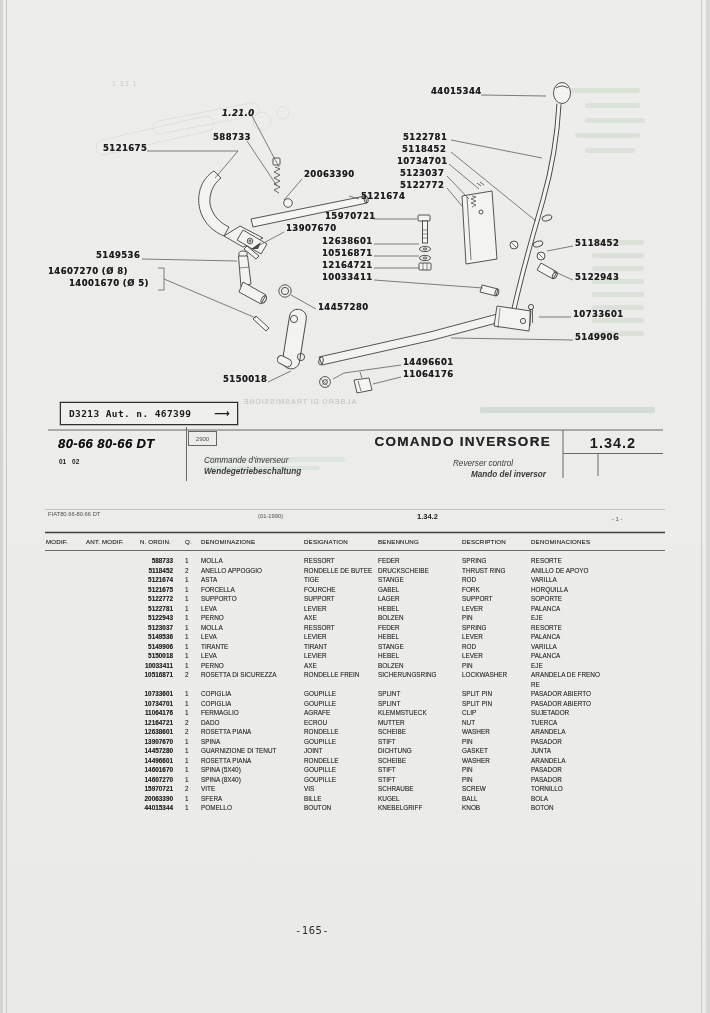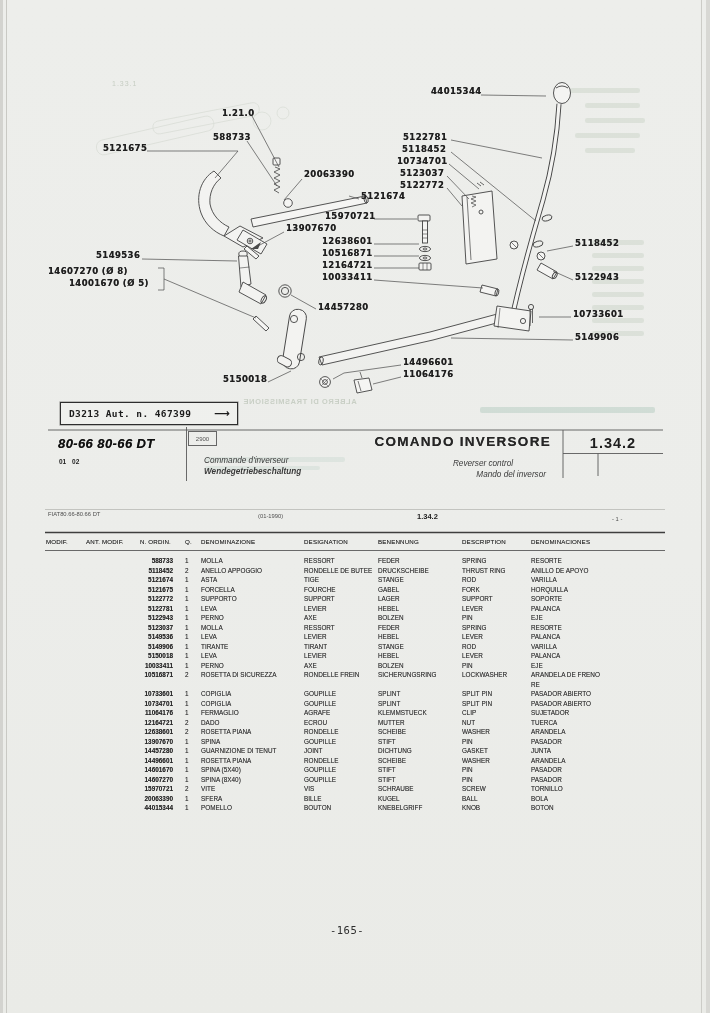--- a/index.html
+++ b/index.html
@@ -23,21 +23,21 @@
     letter-spacing:.4px;color:#101010;text-shadow:0 0 .4px #444;}
   .tb-model-sub{position:absolute;left:59px;top:458px;font:700 6.5px "Liberation Sans",sans-serif;
     word-spacing:4px;color:#222;}
   .tb-codebox{position:absolute;left:188px;top:431px;width:27px;height:13px;border:.9px solid #666;
     display:flex;align-items:center;justify-content:center;font:400 6px "Liberation Sans",sans-serif;color:#555;}
   .tb-title{position:absolute;left:207px;top:434px;width:344px;text-align:right;
     font:700 13.5px "Liberation Sans",sans-serif;letter-spacing:1.3px;color:#262626;text-shadow:0 0 .4px #555;}
   .tb-sub{position:absolute;font:italic 400 8.2px "Liberation Sans",sans-serif;color:#3a3a3a;}
   .tb-fr{left:204px;top:456px;} .tb-de{left:204px;top:467px;font-weight:bold;}
   .tb-en{left:420px;top:459px;width:126px;text-align:center;}
-  .tb-es{left:420px;top:470px;width:126px;text-align:right;}
+  .tb-es{left:420px;top:470px;width:126px;text-align:right;font-weight:bold;}
   .tb-section{position:absolute;left:563px;top:435px;width:100px;text-align:center;
     font:700 14.5px "Liberation Sans",sans-serif;letter-spacing:1px;color:#1d1d1d;}
   
   .meta{position:absolute;font:400 5.8px "Liberation Sans",sans-serif;color:#4e4e4e;white-space:nowrap;}
   .meta-model{left:48px;top:511px;} .meta-date{left:258px;top:513px;}
   .meta-section{left:417px;top:512px;font-weight:700;font-size:7.5px;color:#222;}
   .meta-page{left:612px;top:516px;}
   
   .ptable{position:absolute;left:46px;top:537px;width:619px;}
   .trow{display:grid;grid-template-columns:40px 54px 38px 23px 103px 74px 84px 69px 134px;}
@@ -47,21 +47,21 @@
   .tc-es{white-space:pre-line;}
   .thead{margin-bottom:9.5px;}
   .thead .tc{font-size:6.2px;letter-spacing:.15px;color:#333;font-weight:400;}
   .thead .tc-n{text-align:left;padding-right:0;}
   .tgroup2{margin-top:0px;}
   
   .bleed{position:absolute;color:#a6b2a1;opacity:.55;font-family:"Liberation Sans",sans-serif;}
   .bleed-ref{left:112px;top:80px;font-size:7px;letter-spacing:1px;}
   .bleed-mirror{left:243px;top:397px;font-size:7.5px;font-weight:700;letter-spacing:.6px;
     display:inline-block;transform:scaleX(-1);opacity:.5;}
-  .footer{position:absolute;left:307px;top:924px;width:80px;text-align:center;
+  .footer{position:absolute;left:295px;top:924px;width:80px;text-align:left;
     font:400 10.5px "DejaVu Sans Mono",monospace;letter-spacing:.5px;color:#2c2c2c;}
 </style>
 </head>
 <body>
 
 <div id="page">
   <div class="edge-l"></div>
   <div class="edge-l2"></div>
   <div class="edge-r"></div>
   <div class="edge-r2"></div>
@@ -216,21 +216,21 @@
       <line x1="45" y1="532.5" x2="665" y2="532.5" stroke="#3e3e3e" stroke-width="1.4"></line>
       <line x1="45" y1="550.5" x2="665" y2="550.5" stroke-width=".9"></line>
     </g>
   </svg>
 
   <span class="bleed bleed-ref">1.33.1</span>
   <span class="bleed bleed-mirror">ALBERO DI TRASMISSIONE</span>
 
   <div>
       <span class="callout" style="left: 431px; top: 86px;">44015344</span>
-      <span class="callout" style="left: 222px; top: 108px;">1.21.0</span>
+      <span class="callout" style="left: 222px; top: 108px; font-style: italic;">1.21.0</span>
       <span class="callout" style="left: 213px; top: 132px;">588733</span>
       <span class="callout" style="left: 103px; top: 143px;">5121675</span>
       <span class="callout" style="left: 304px; top: 169px;">20063390</span>
       <span class="callout" style="left: 361px; top: 191px;">5121674</span>
       <span class="callout" style="left: 403px; top: 132px;">5122781</span>
       <span class="callout" style="left: 402px; top: 144px;">5118452</span>
       <span class="callout" style="left: 397px; top: 156px;">10734701</span>
       <span class="callout" style="left: 400px; top: 168px;">5123037</span>
       <span class="callout" style="left: 400px; top: 180px;">5122772</span>
       <span class="callout" style="left: 325px; top: 211px;">15970721</span>

